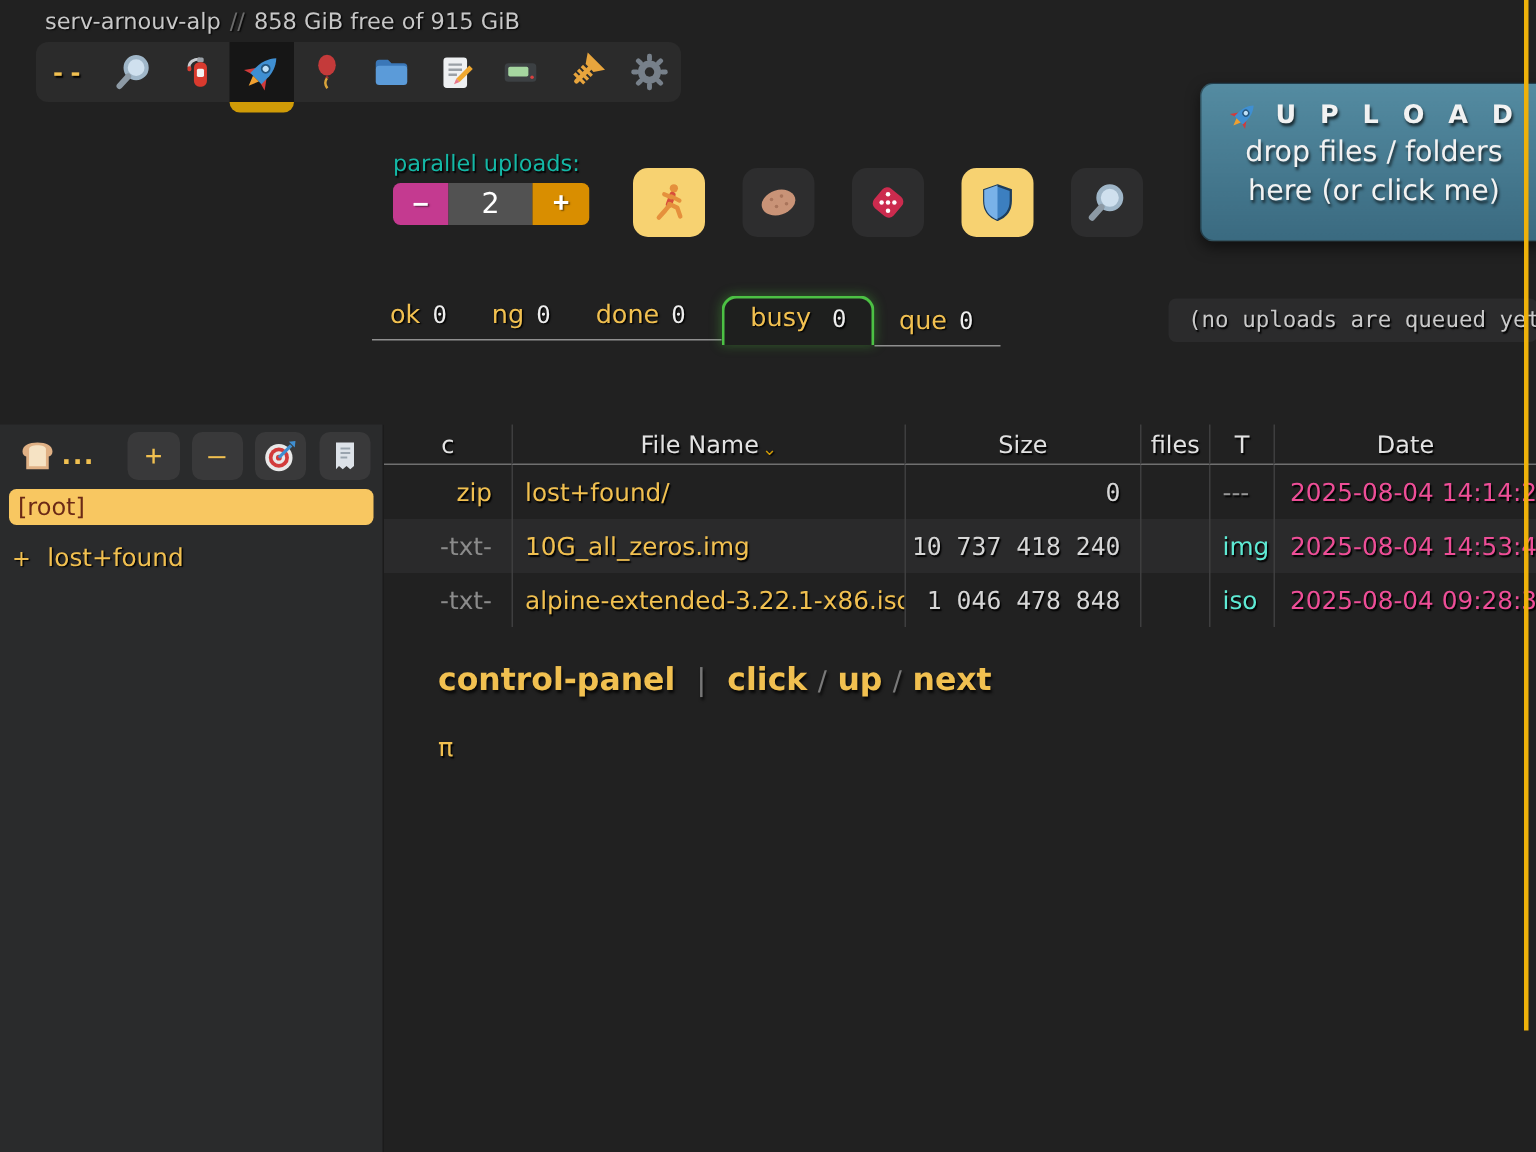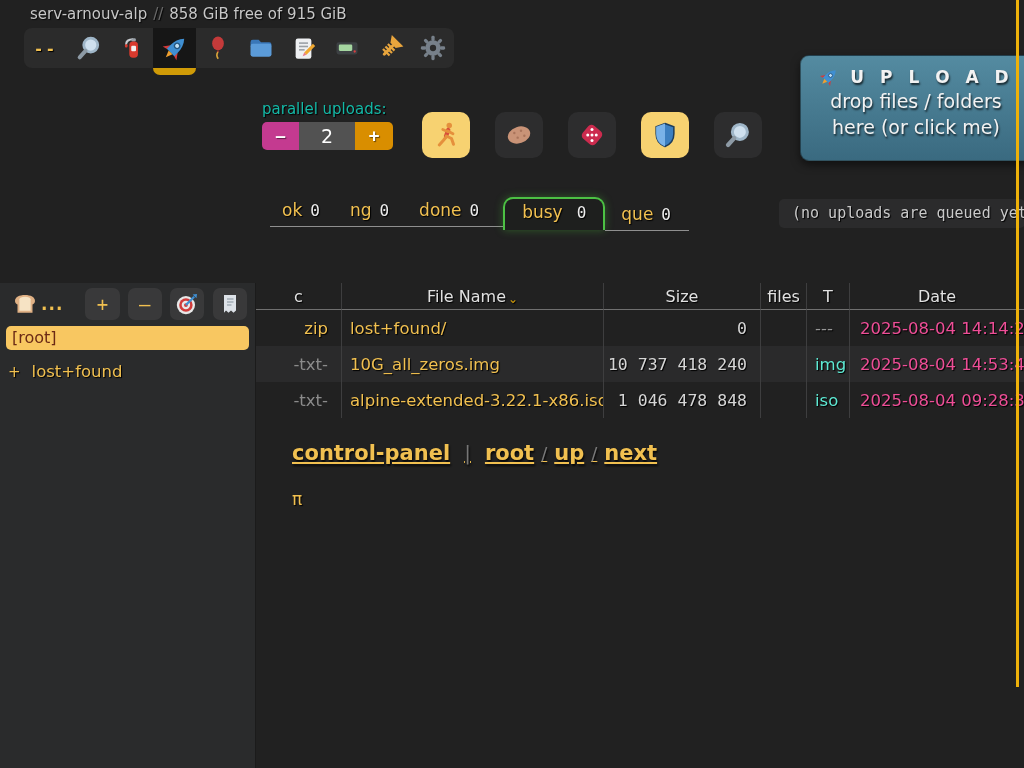--- a/index.html
+++ b/index.html
@@ -50,21 +50,21 @@
   .step-val { width:56px; background:#525252; color:#fff; text-align:center; font-size:19px;
               display:flex; align-items:center; justify-content:center; }
 
   
   .toggles { position:absolute; left:422px; top:112px; display:flex; gap:25px; }
   .toggle { width:48px; height:46px; border-radius:10px; background:#2d2d2e;
             display:flex; align-items:center; justify-content:center; cursor:pointer; }
   .toggle.active { background:#f7d271; }
 
   
-  .tabstrip { position:absolute; left:270px; top:197px; display:flex; align-items:flex-start; }
+  .tabstrip { position:absolute; left:248px; top:197px; display:flex; align-items:flex-start; }
   .tabseg { display:flex; border-bottom:1px solid #8f8f8f; }
   .seg-left  { padding:3px 24px 6px 12px; gap:30px; }
   .seg-right { padding:3px 18px 6px 16px; margin-top:4px; }
   .tab { display:flex; align-items:baseline; gap:8px; color:#f1c050; font-size:17px;
          cursor:pointer; text-shadow:1px 1px 1px #000; }
   .tab .cnt { font-family:"DejaVu Sans Mono",monospace; font-size:16px; color:#ededed; }
   .tab.active { border:2px solid #4cc144; border-bottom:none; border-radius:10px 10px 0 0;
          background:#1e1f1e; padding:3px 17px 8px; gap:14px;
          box-shadow:0 0 8px rgba(80,210,60,.35);align-items:center; }
 
@@ -107,21 +107,21 @@
                text-shadow:1px 1px 1px #000; cursor:pointer; }
   .cell-size { justify-content:flex-end; padding-right:13px;
                font-family:"DejaVu Sans Mono",monospace; font-size:15px; color:#d6d6d6;
                text-shadow:1px 1px 1px #000; }
   .cell-type { padding-left:8px; color:#5eead4; text-shadow:1px 1px 1px #000; }
   .t-dash { color:#979797; }
   .cell-date { padding-left:10px; color:#ee4e97; text-shadow:1px 1px 1px #000; }
 
   
   .crumbs { position:absolute; left:292px; top:441px; display:flex; align-items:baseline;
-      font-size:21px; font-weight:bold; color:#f1c050; text-shadow:1px 2px 2px rgba(0,0,0,.8);text-decoration:underline; }
+      font-size:21px; font-weight:bold; color:#f1c050; text-shadow:1px 2px 2px rgba(0,0,0,.8); }
   .crumbs a { cursor:pointer; }
   .crumb-bar { color:#767676; font-weight:normal; font-size:20px; margin:0 14px; }
   .crumb-slash { color:#7a7a7a; font-weight:normal; font-size:18px; margin:0 7px; }
   .pi { position:absolute; left:292px; top:489px; color:#f1c050; font-size:17px;
         text-shadow:1px 1px 1px #000; cursor:pointer; }
 
   
   .droprail { position:absolute; left:1016px; top:0; width:3px; height:687px;
               background:#eeb10a; z-index:5; }
 
@@ -441,21 +441,21 @@
     <div class="cell-size">1 046 478 848</div>
     <div class="cell-files"></div>
     <div class="cell-type">iso</div>
     <div class="cell-date">2025-08-04 09:28:33</div>
   </div>
 </div>
 
 <div class="crumbs">
   <a>control-panel</a>
   <span class="crumb-bar">|</span>
-  <a>root</a>
+  <a>click</a>
   <span class="crumb-slash">/</span>
   <a>up</a>
   <span class="crumb-slash">/</span>
   <a>next</a>
 </div>
 
 <div class="pi">π</div>
 
 <div class="droprail"></div>
 

